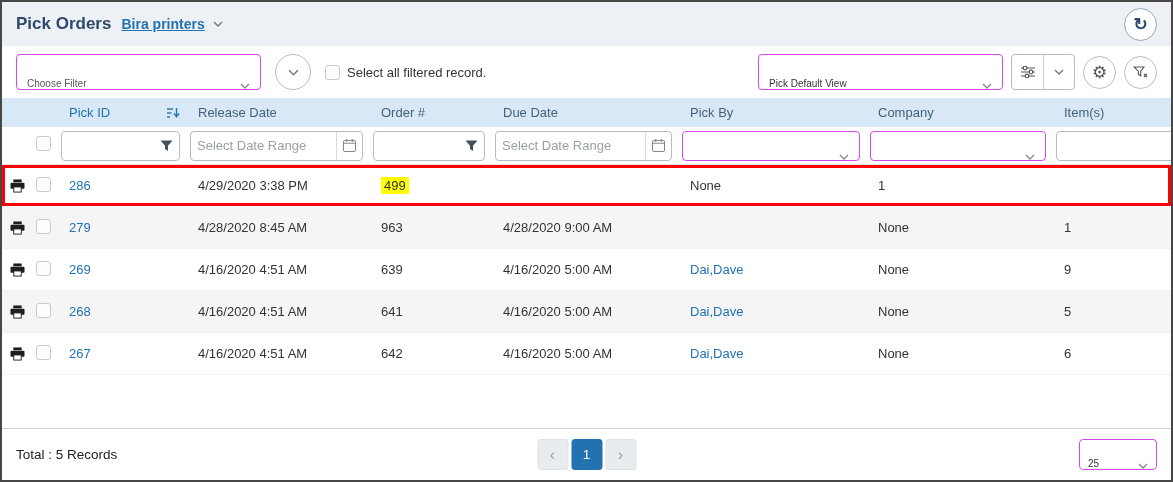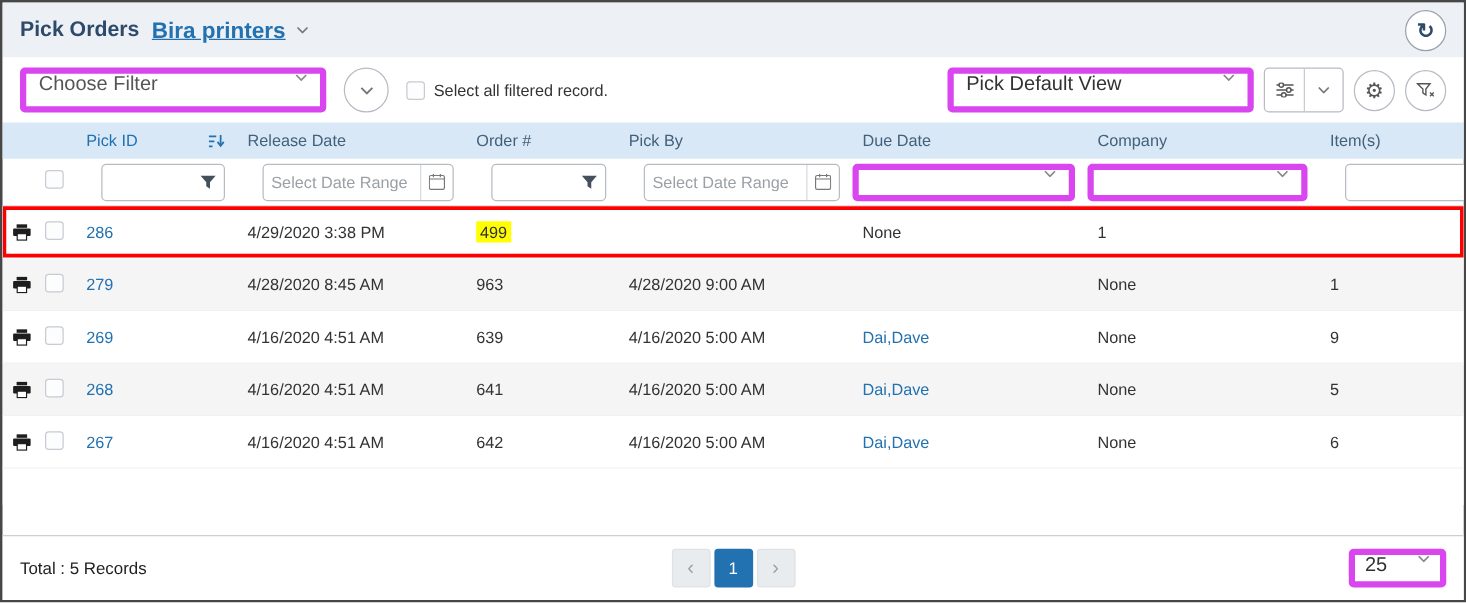--- a/index.html
+++ b/index.html
@@ -6,31 +6,31 @@
   html,body { background:#fff; }
   body { font-family:"Liberation Sans", sans-serif; }
 
   .app { width:1173px; height:482px; border:2px solid #474747; background:#fff;
          display:flex; flex-direction:column; overflow:hidden;
          --cols: 30px 27px 129px 183px 122px 187px 188px 186px 1fr; }
 
   
   .hdr { height:44px; background:#edf1f6; display:flex; align-items:center; padding:0 14px; flex:0 0 auto; }
   .hdr-title { font-size:17px; font-weight:bold; color:#2e4a6b; margin-right:10px; }
-  .hdr-sub { font-size:18px; font-weight:bold; color:#2271b1; text-decoration:underline; cursor:pointer; }
+  .hdr-sub { font-size:14px; font-weight:bold; color:#2271b1; text-decoration:underline; cursor:pointer; }
   .hdr-chev { margin-left:8px; display:flex; align-items:center; }
   .hdr-spacer { flex:1; }
   .circle-btn { width:33px; height:33px; border-radius:50%; border:1px solid #9aa3ad; background:#fff;
                 display:flex; align-items:center; justify-content:center; cursor:pointer; flex:0 0 auto; }
   .refresh-glyph { font-size:17px; color:#2e4a6b; font-weight:bold; line-height:1; }
 
   
   .tbar { height:52px; display:flex; align-items:center; padding:0 14px; gap:14px; flex:0 0 auto; background:#fff; }
-  .select { height:36px; border:5px solid #d946ef; border-radius:4px; background:#fff; display:flex;
-            align-items:flex-start; justify-content:space-between; padding:0 10px; font-size:16px; color:#555; cursor:pointer; }
+  .select { height:36px; border:1px solid #d946ef; border-radius:4px; background:#fff; display:flex;
+            align-items:flex-end; justify-content:space-between; padding:0 10px; font-size:10px; color:#555; cursor:pointer; }
   .w-filter { width:245px; }
   .cb { width:15px; height:15px; border:1.5px solid #c6ccd2; border-radius:3px; background:#fdfdfd;
         display:inline-block; cursor:pointer; flex:0 0 auto; }
   .tbar-label { font-size:13px; color:#333; margin-left:-7px; }
   .tbar-right { margin-left:auto; display:flex; align-items:center; gap:8px; }
   .split-btn { height:36px; border:1px solid #b7bcc3; border-radius:4px; display:flex; background:#fff; overflow:hidden; }
   .split-seg { width:31px; display:flex; align-items:center; justify-content:center; cursor:pointer; }
   .split-seg + .split-seg { border-left:1px solid #ccc; }
   .gear-glyph { font-size:17px; color:#555; line-height:1; }
 
@@ -39,21 +39,21 @@
            align-items:center; flex:0 0 auto; font-size:13px; color:#43607c; }
   .th { padding-left:10px; white-space:nowrap; }
   .th-pickid { display:flex; align-items:center; justify-content:space-between; padding-right:8px; color:#2271b1; }
 
   
   .frow { height:38px; display:grid; grid-template-columns:var(--cols); align-items:center;
           border-bottom:1px solid #e4e4e4; flex:0 0 auto; }
   .fcell { padding:0 8px 0 2px; }
   .fcell-check { padding-left:4px; }
   .inputbox { height:30px; border:1px solid #b7bcc3; border-radius:4px; background:#fff;
-              display:flex; align-items:center; overflow:hidden;margin-left:20px; }
+              display:flex; align-items:center; overflow:hidden; }
   .inputbox input { border:0; outline:0; flex:1; min-width:0; height:100%; padding:0 6px;
                     font:13px "Liberation Sans", sans-serif; color:#333; background:transparent; }
   .inputbox input::placeholder { color:#9aa0a6; }
   .icon-slot { flex:0 0 auto; padding:0 6px; display:flex; align-items:center; cursor:pointer; height:100%; }
   .icon-slot.divided { border-left:1px solid #d7dadd; }
   .fselect { height:30px; }
 
   
   .trow { height:42px; display:grid; grid-template-columns:var(--cols); align-items:center;
           font-size:13px; color:#333; border-bottom:1px solid #f0f0f0; background:#fff; }
@@ -158,22 +158,22 @@
       <svg width="13" height="12" viewBox="0 0 13 12">
         <line x1="0" y1="2" x2="6" y2="2" stroke="#2271b1" stroke-width="1.4"></line>
         <line x1="0" y1="6" x2="4.5" y2="6" stroke="#2271b1" stroke-width="1.4"></line>
         <line x1="0" y1="10" x2="3" y2="10" stroke="#2271b1" stroke-width="1.4"></line>
         <path d="M9.5 1v7.5" stroke="#2271b1" stroke-width="1.4" fill="none"></path>
         <path d="M7 6.5l2.5 3.2L12 6.5" fill="none" stroke="#2271b1" stroke-width="1.4"></path>
       </svg>
     </div>
     <div class="th"><span>Release Date</span></div>
     <div class="th"><span>Order #</span></div>
+    <div class="th"><span>Due Date</span></div>
     <div class="th"><span>Pick By</span></div>
-    <div class="th"><span>Due Date</span></div>
     <div class="th"><span>Company</span></div>
     <div class="th"><span>Item(s)</span></div>
   </div>
 
   <div class="frow">
     <div class="fcell"></div>
     <div class="fcell fcell-check">
       <span class="cb"></span>
     </div>
     <div class="fcell">

